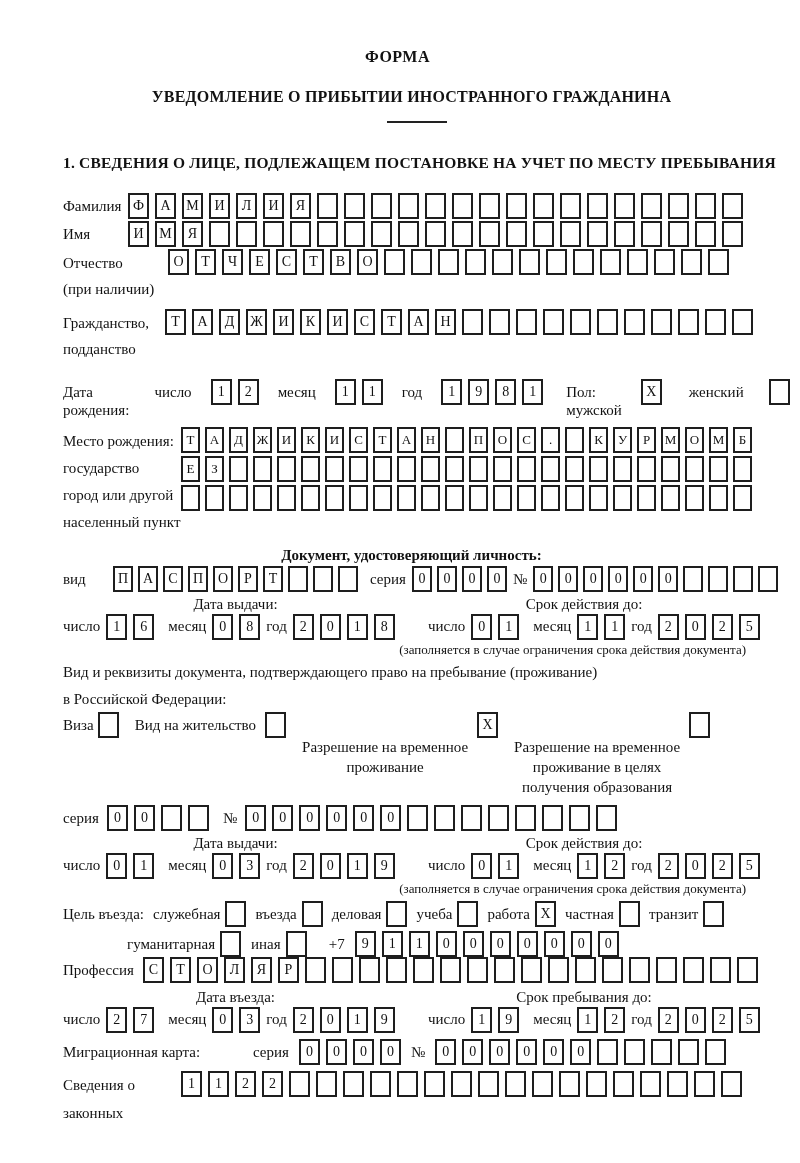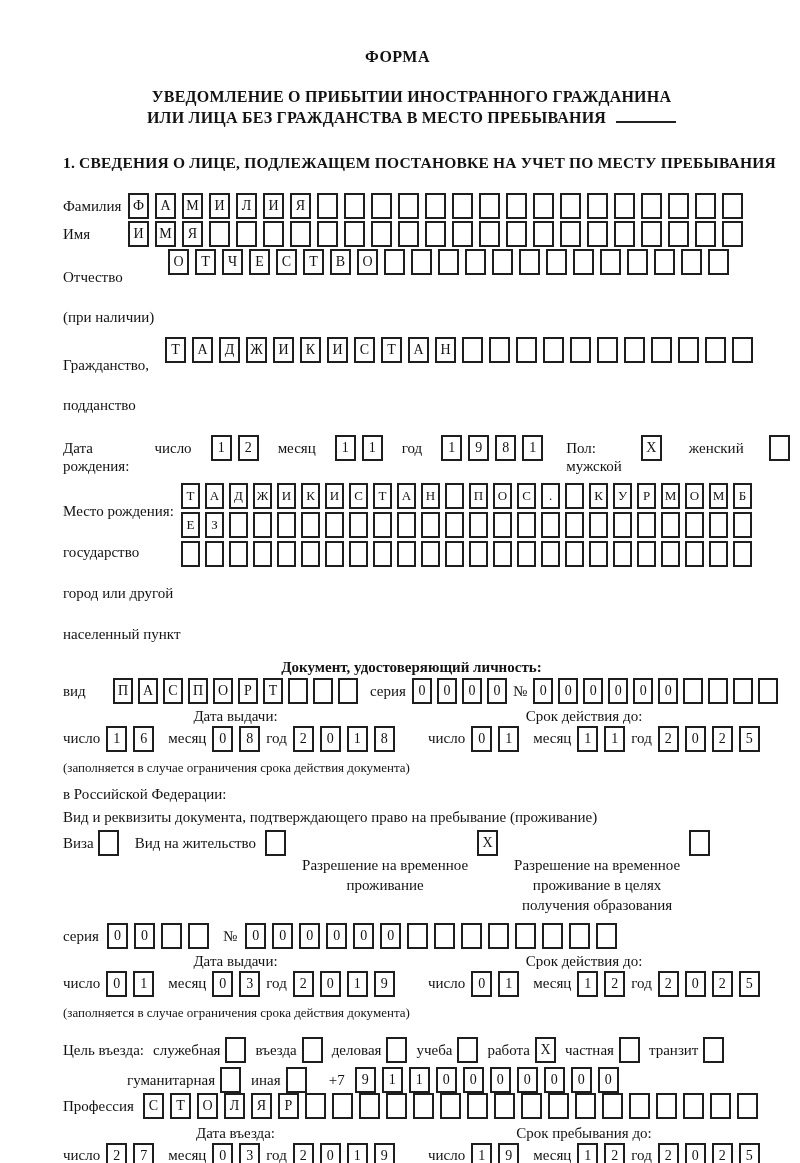--- a/index.html
+++ b/index.html
@@ -16,21 +16,21 @@
   .hdr{margin-left:auto;width:196px;font-size:14.5px;line-height:19px;}
   .hdr .small{font-size:13px;line-height:17px;}
   .hdr .gap{height:5px;}
   .forma{margin-top:12px;margin-right:28px;text-align:center;font-weight:bold;font-size:16px;letter-spacing:.5px;}
   .title{margin-top:20px;text-align:center;font-weight:bold;font-size:16px;line-height:21px;letter-spacing:.2px;}
   .blank-line{display:inline-block;width:60px;border-bottom:2px solid #222;height:12px;margin-left:10px;}
   .sec-head{margin-top:26px;font-weight:bold;font-size:15.5px;letter-spacing:.2px;white-space:nowrap;}
 
   .row{display:flex;align-items:flex-start;}
   .lab{font-size:15px;line-height:18px;padding-top:4px;}
-  .lab2{font-size:15px;line-height:20px;padding-top:4px;margin-top:14px;}
+  .lab2{font-size:15px;line-height:20px;padding-top:4px;}
   .labcol{flex:none;}
 
   .cells{display:inline-flex;gap:6px;flex:none;}
   .cells.tight{gap:5px;}
   .cells.mid{gap:5px;}
   .cell{
     box-sizing:border-box;flex:none;
     width:21px;height:26px;border:2px solid #1e1e1e;
     display:inline-flex;align-items:center;justify-content:center;
     font-size:14px;background:#fff;
@@ -40,38 +40,38 @@
 
   .pair{display:flex;align-items:flex-start;gap:5px;}
   .pair .lab{padding-top:4px;}
 
   .dates{display:flex;margin-top:4px;}
   .dates .dleft{width:345px;flex:none;}
   .dates .dright{flex:1;}
   .dtitle{text-align:center;font-size:15px;line-height:17px;}
   .dline{display:flex;align-items:flex-start;gap:6px;margin-top:1px;}
   .dright .dline{padding-left:20px;}
-  .note-right{font-size:13px;line-height:16px;padding-right:14px;margin-top:8px;}
+  .note-right{font-size:13px;line-height:16px;text-align:right;padding-right:14px;margin-top:2px;}
 
   .opt{display:flex;align-items:flex-start;gap:9px;}
   .optlab{text-align:center;font-size:15px;line-height:20px;padding-top:4px;margin-top:21px;}
   .optlab span{display:block;}
   .reps-rows{display:flex;flex-direction:column;gap:3px;}
 </style>
 </head>
 <body>
 
 <div class="page">
 
 
   <div class="forma">ФОРМА</div>
 
   <div class="title">
     <div>УВЕДОМЛЕНИЕ О ПРИБЫТИИ ИНОСТРАННОГО ГРАЖДАНИНА</div>
-    <div><span>ИЛИ ЛИЦА БЕЗ ГРАЖДАНСТВА В МЕСТО ПРЕБЫВАНИЯ</span><span class="blank-line"></span></div>
+    <div><span class="blank-line"></span></div>
   </div>
 
   <div class="sec-head">1. СВЕДЕНИЯ О ЛИЦЕ, ПОДЛЕЖАЩЕМ ПОСТАНОВКЕ НА УЧЕТ ПО МЕСТУ ПРЕБЫВАНИЯ</div>
 
   <div class="row" style="margin-top:21px">
     <span class="lab labcol" style="width:65px">Фамилия</span>
     <span class="cells">
         <span class="cell">Ф</span>
         <span class="cell">А</span>
         <span class="cell">М</span>
@@ -385,22 +385,22 @@
             <span class="cell">2</span>
             <span class="cell">0</span>
             <span class="cell">2</span>
             <span class="cell">5</span>
           </span>
       </div>
     </div>
   </div>
   <div class="note-right">(заполняется в случае ограничения срока действия документа)</div>
 
+  <div style="margin-top:5px">Вид и реквизиты документа, подтверждающего право на пребывание (проживание)</div>
   <div style="margin-top:9px">в Российской Федерации:</div>
-  <div style="margin-top:5px">Вид и реквизиты документа, подтверждающего право на пребывание (проживание)</div>
 
   <div class="row" style="margin-top:4px;gap:16px">
     <span class="opt" style="gap:4px">
       <span class="lab">Виза</span>
       <span class="cells">
           <span class="cell"></span>
         </span>
     </span>
     <span class="opt">
       <span class="lab">Вид на жительство</span>
@@ -497,21 +497,21 @@
             <span class="cell">2</span>
             <span class="cell">0</span>
             <span class="cell">2</span>
             <span class="cell">5</span>
           </span>
       </div>
     </div>
   </div>
   <div class="note-right">(заполняется в случае ограничения срока действия документа)</div>
 
-  <div class="row" style="margin-top:16px;gap:9px">
+  <div class="row" style="margin-top:4px;gap:9px">
     <span class="lab">Цель въезда:</span>
     <span class="pair">
         <span class="lab">служебная</span>
         <span class="cells">
           <span class="cell"></span>
         </span>
       </span>
     <span class="pair">
         <span class="lab">въезда</span>
         <span class="cells">

